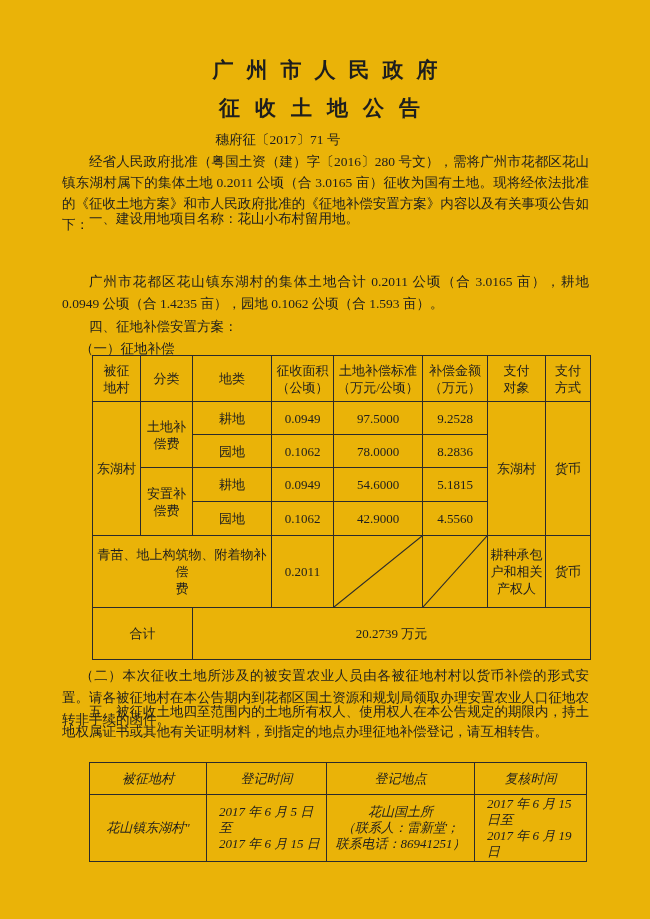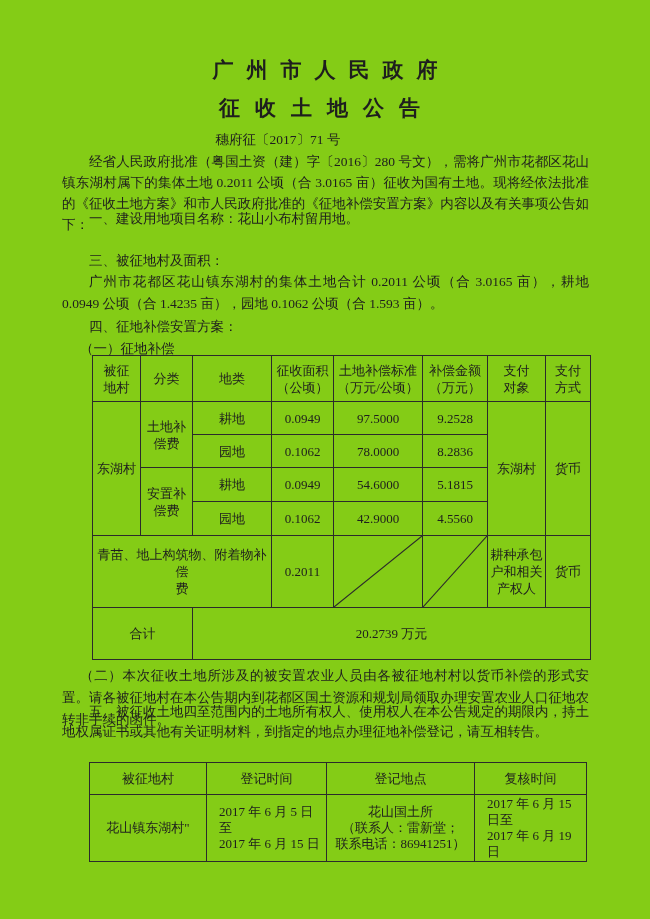--- a/index.html
+++ b/index.html
@@ -1,19 +1,19 @@
 <!DOCTYPE html>
 <html><head>
 <meta charset="utf-8">
 <style>
   html,body{margin:0;padding:0;background:#ffffff;}
   .page{
     position:relative;
     width:650px;height:919px;
-    background:#84cc16;
+    background:#eab308;
     font-family:"Liberation Serif","DejaVu Serif",serif;
     color:#1e1e1e;
     overflow:hidden;
   }
   .doc-title{
     position:absolute;top:56px;left:0;width:650px;
     text-align:center;font-size:21px;font-weight:700;
     letter-spacing:13px;padding-left:13px;box-sizing:border-box;
   }
   .doc-subtitle{
@@ -58,34 +58,33 @@
   .rh{height:46px;}
   .rd{height:33px;}
   .rd2{height:34px;}
   .rg{height:72px;}
   .rt{height:52px;}
   .r2h{height:32px;}
   .r2d{height:60px;}
   .slashcell{position:relative;padding:0;}
   .slashcell svg{position:absolute;left:0;top:0;width:100%;height:100%;display:block;}
   .cell-left{text-align:left;padding-left:12px;}
-  .t2 td,.t2 th{line-height:16px;}
+  .t2 td,.t2 th{line-height:16px;font-style:italic;}
 </style>
 </head>
 <body>
 
 <div class="page">
 
   <div class="doc-title">广州市人民政府</div>
   <div class="doc-subtitle">征收土地公告</div>
   <div class="doc-number">穗府征〔2017〕71 号</div>
 
   <p class="para p-intro">经省人民政府批准（粤国土资（建）字〔2016〕280 号文），需将广州市花都区花山镇东湖村属下的集体土地 0.2011 公顷（合 3.0165 亩）征收为国有土地。现将经依法批准的《征收土地方案》和市人民政府批准的《征地补偿安置方案》内容以及有关事项公告如下：</p>
   <p class="para p-item1">一、建设用地项目名称：花山小布村留用地。</p>
-  <p class="para p-item3">三、被征地村及面积：</p>
   <p class="para p-area">广州市花都区花山镇东湖村的集体土地合计 0.2011 公顷（合 3.0165 亩），耕地 0.0949 公顷（合 1.4235 亩），园地 0.1062 公顷（合 1.593 亩）。</p>
   <p class="para p-item4">四、征地补偿安置方案：</p>
   <p class="para p-sub1">（一）征地补偿</p>
 
   <div class="tblwrap tbl1">
     <table class="t1">
       <colgroup>
         <col style="width:48px">
           <col style="width:52px">
           <col style="width:79px">

